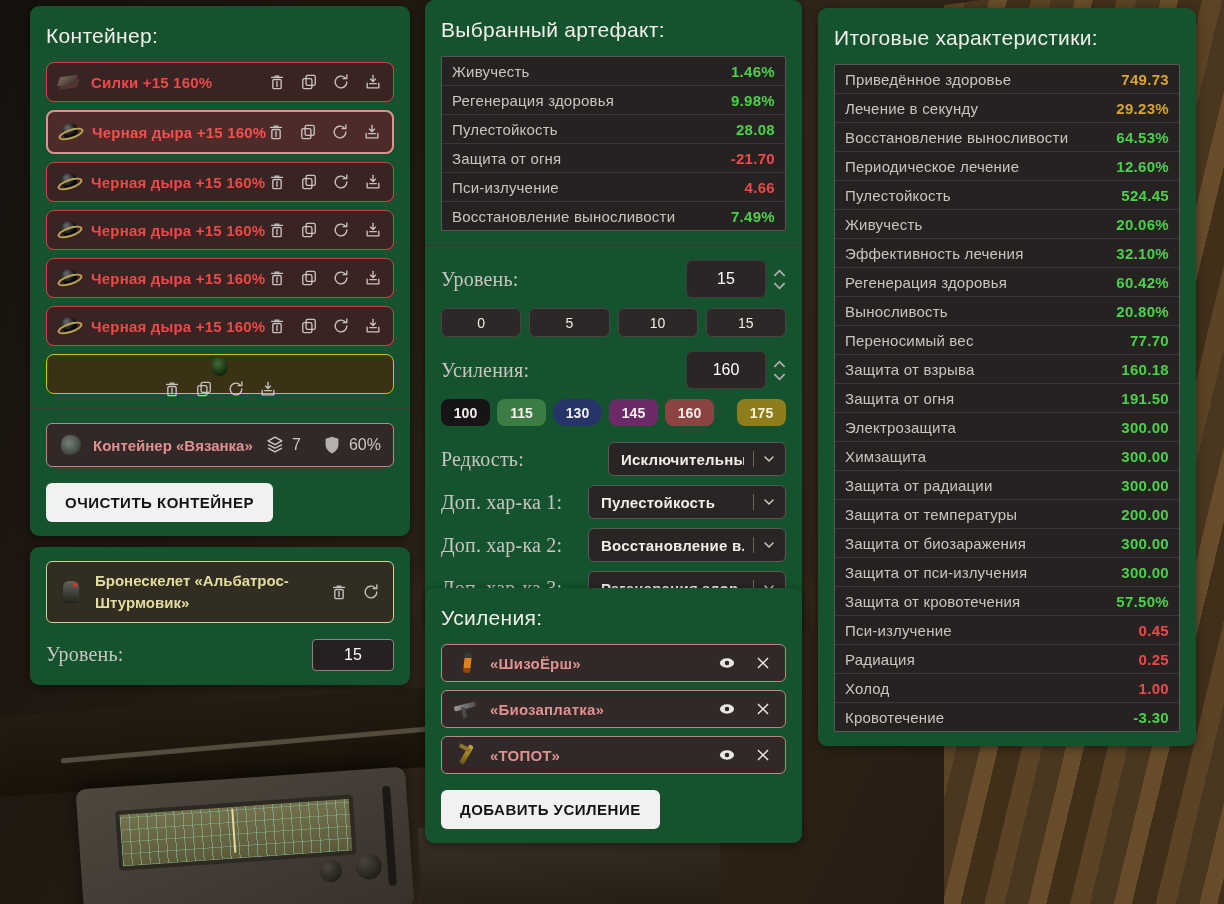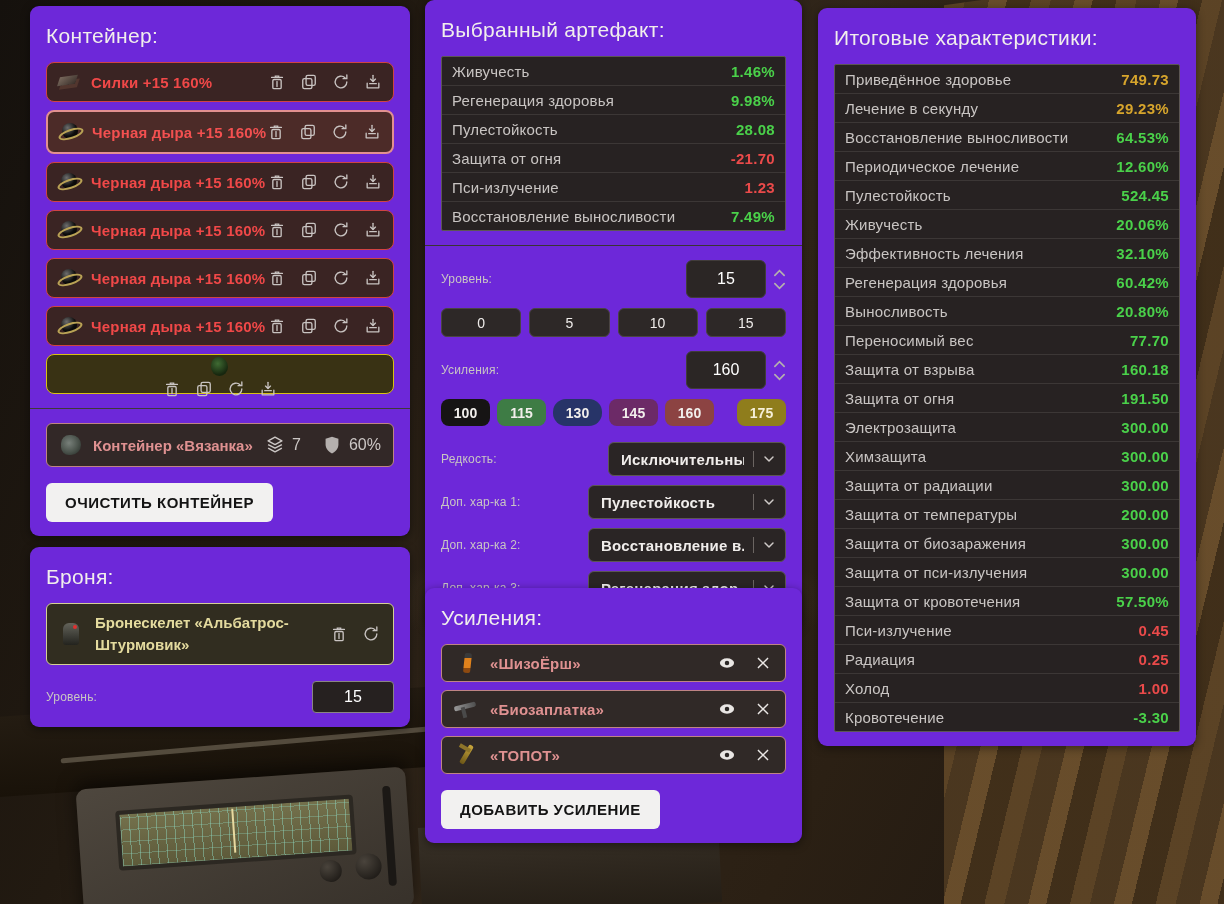--- a/index.html
+++ b/index.html
@@ -33,21 +33,21 @@
     border:4px solid #2c2822;}
   .bg-pointer{position:absolute;left:112px;top:2px;width:2px;height:44px;background:#e8d9a0;}
   .bg-knob{position:absolute;border-radius:50%;background:radial-gradient(circle at 35% 30%,#4a443c,#14110e);}
   .k1{left:238px;top:88px;width:22px;height:22px;}
   .k2{left:274px;top:84px;width:26px;height:26px;}
   .bg-slider{position:absolute;left:306px;top:18px;width:8px;height:100px;border-radius:4px;background:#1b1815;}
   .bg-equip{position:absolute;left:420px;top:820px;width:300px;height:90px;
     background:linear-gradient(#3a332a,#241e16);transform:rotate(-3deg);opacity:.9;}
 
   
-  .panel{position:absolute;background:#6d28d9;border-radius:9px;padding:14px 16px;
+  .panel{position:absolute;background:#14532d;border-radius:9px;padding:14px 16px;
     box-sizing:border-box;color:#e8e4e2;box-shadow:0 2px 10px rgba(0,0,0,.45);}
   .panel-title{font-size:21px;color:#f1eeec;margin:4px 0 14px;letter-spacing:.3px;}
   #container-panel{left:30px;top:6px;width:380px;}
   #armor-panel{left:30px;top:547px;width:380px;}
   #artifact-panel{left:425px;top:0;width:377px;}
   #boosts-panel{left:425px;top:588px;width:377px;}
   #totals-panel{left:818px;top:8px;width:378px;}
 
   
   .item-list{display:flex;flex-direction:column;gap:8px;}
@@ -73,21 +73,21 @@
 
   .white-btn{display:inline-block;background:#f2f1f0;color:#141414;border:none;border-radius:6px;
     padding:11px 19px;font-weight:700;font-size:15px;letter-spacing:.5px;margin-top:16px;
     cursor:pointer;font-family:inherit;}
 
   
   .armor-row{display:flex;align-items:center;border:1px solid #d5cf96;background:#312d20;
     border-radius:6px;padding:8px 12px;color:#e4db9e;}
   .armor-name{flex:1;margin-left:12px;font-size:15px;font-weight:600;line-height:1.45;}
   .level-line{display:flex;align-items:center;justify-content:space-between;margin-top:16px;}
-  .ctrl-label{font-size:12px;color:#c9c5c3;letter-spacing:.2px;}
+  .ctrl-label{font-size:20px;color:#c9c5c3;letter-spacing:.2px;font-family:Liberation Serif, serif;}
   .num-box{width:80px;height:30px;border:1px solid #8a8583;border-radius:4px;background:#262120;
     display:flex;align-items:center;justify-content:center;font-size:16px;color:#fff;cursor:text;}
 
   
   .stat-table{border:1px solid #5c5654;border-radius:2px;background:#272222;}
   .stat-row{display:flex;justify-content:space-between;align-items:center;height:28px;
     padding:0 10px;border-bottom:1px solid #3c3736;}
   .stat-row:last-child{border-bottom:none;}
   .stat-label{font-size:15px;color:#c9c5c3;letter-spacing:.2px;white-space:nowrap;}
   .stat-value{font-size:15px;font-weight:600;letter-spacing:.3px;}
@@ -456,21 +456,20 @@
         <path d="M12 3l7 2.2v6.3c0 4.8-3.4 7.8-7 9.7-3.6-1.9-7-4.9-7-9.7V5.2z" fill="#b5b0ae"></path>
       </svg>
       <span>60%</span>
     </span>
   </div>
 
   <button class="white-btn">ОЧИСТИТЬ КОНТЕЙНЕР</button>
 </div>
 
 <div class="panel" id="armor-panel">
-  <div class="panel-title">Броня:</div>
   <div class="armor-row">
     <span class="armor-suit-icon"></span>
     <span class="armor-name">Бронескелет «Альбатрос-Штурмовик»</span>
     <span class="item-actions">
       <span class="icon-btn">
         <svg viewBox="0 0 24 24" fill="none" stroke="currentColor" stroke-width="1.6" stroke-linecap="round">
           <path d="M5.5 6.5h13"></path>
             <path d="M10 6.5V5h4v1.5"></path>
           <rect x="7" y="9" width="10" height="11" rx="1.5"></rect>
             <path d="M12 11.5v6"></path>
@@ -510,21 +509,21 @@
         <span class="stat-value tone-green">28.08</span>
       </div>
 
       <div class="stat-row">
         <span class="stat-label">Защита от огня</span>
         <span class="stat-value tone-red">-21.70</span>
       </div>
 
       <div class="stat-row">
         <span class="stat-label">Пси-излучение</span>
-        <span class="stat-value tone-red">1.23</span>
+        <span class="stat-value tone-red">4.66</span>
       </div>
 
       <div class="stat-row">
         <span class="stat-label">Восстановление выносливости</span>
         <span class="stat-value tone-green">7.49%</span>
       </div>
     </div>
 
   <div class="section-sep"></div>
 

